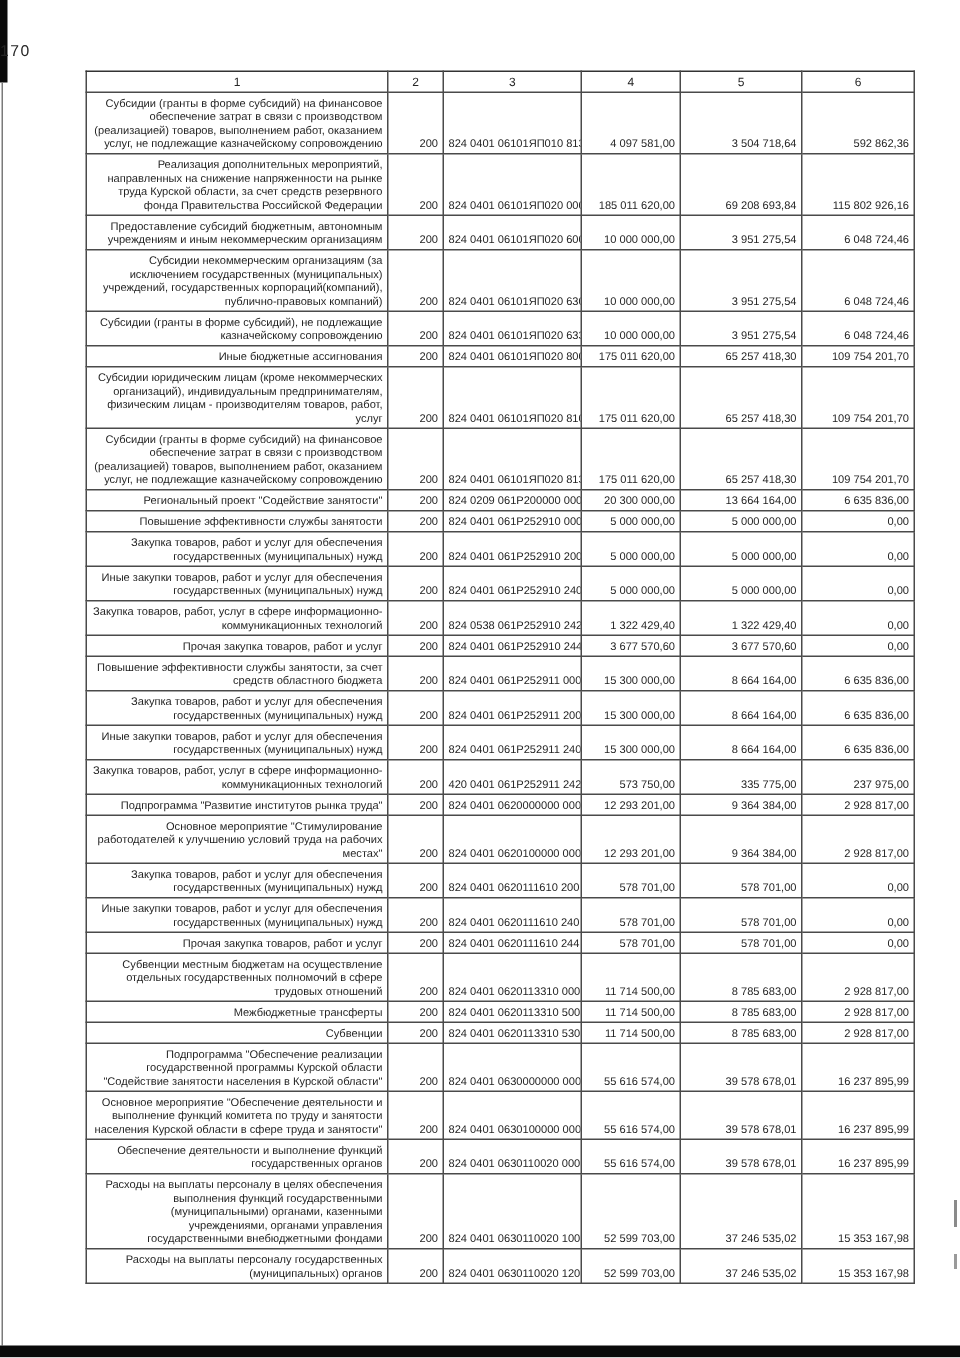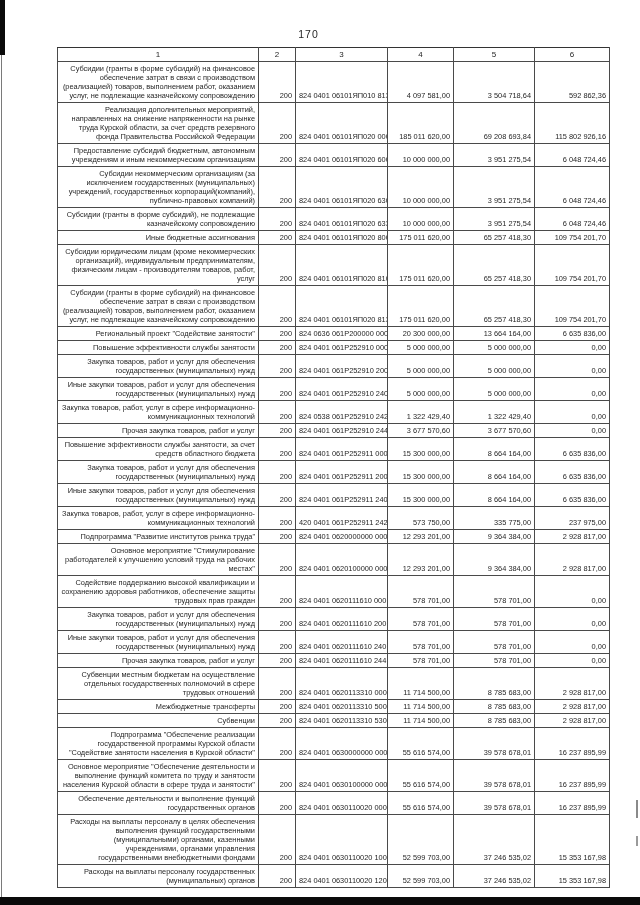--- a/index.html
+++ b/index.html
@@ -6,21 +6,21 @@
   .page{
     position:relative;width:640px;height:905px;background:#ffffff;
     overflow:hidden;font-family:"Liberation Sans", sans-serif;color:#1f1f1f;
   }
   .artifact-topleft{position:absolute;left:0;top:0;width:5px;height:55px;background:#0a0a0a;}
   .artifact-leftline{position:absolute;left:1px;top:55px;width:1px;height:842px;background:#7a7a7a;}
   .artifact-bottombar{position:absolute;left:0;top:897px;width:640px;height:8px;background:#0a0a0a;}
   .artifact-rightdash1{position:absolute;left:636px;top:800px;width:2px;height:18px;background:#8a8a8a;}
   .artifact-rightdash2{position:absolute;left:636px;top:836px;width:2px;height:10px;background:#9a9a9a;}
   .page-number{
-    position:absolute;top:28px;left:0;width:617px;text-align:center;
+    position:absolute;top:28px;left:0;width:617px;text-align:left;
     font-size:10.5px;letter-spacing:1px;color:#262626;
   }
   table.budget{
     position:absolute;left:57px;top:47px;width:552px;
     border-collapse:collapse;table-layout:fixed;
   }
   table.budget th, table.budget td{
     border:1px solid #4a4a4a;
     font-size:7.4px;line-height:9px;
     padding:2px 3px;
@@ -133,21 +133,21 @@
           <td class="cell-name">Субсидии (гранты в форме субсидий) на финансовое обеспечение затрат в связи с производством (реализацией) товаров, выполнением работ, оказанием услуг, не подлежащие казначейскому сопровождению</td>
           <td class="cell-kvr">200</td>
           <td class="cell-code">824 0401 06101ЯП020 813</td>
           <td class="cell-amt">175 011 620,00</td>
           <td class="cell-amt">65 257 418,30</td>
           <td class="cell-amt">109 754 201,70</td>
         </tr>
         <tr>
           <td class="cell-name">Региональный проект "Содействие занятости"</td>
           <td class="cell-kvr">200</td>
-          <td class="cell-code">824 0636 061P200000 000</td>
+          <td class="cell-code">824 0209 061P200000 000</td>
           <td class="cell-amt">20 300 000,00</td>
           <td class="cell-amt">13 664 164,00</td>
           <td class="cell-amt">6 635 836,00</td>
         </tr>
         <tr>
           <td class="cell-name">Повышение эффективности службы занятости</td>
           <td class="cell-kvr">200</td>
           <td class="cell-code">824 0401 061P252910 000</td>
           <td class="cell-amt">5 000 000,00</td>
           <td class="cell-amt">5 000 000,00</td>
@@ -225,28 +225,20 @@
           <td class="cell-amt">9 364 384,00</td>
           <td class="cell-amt">2 928 817,00</td>
         </tr>
         <tr>
           <td class="cell-name">Основное мероприятие "Стимулирование работодателей к улучшению условий труда на рабочих местах"</td>
           <td class="cell-kvr">200</td>
           <td class="cell-code">824 0401 0620100000 000</td>
           <td class="cell-amt">12 293 201,00</td>
           <td class="cell-amt">9 364 384,00</td>
           <td class="cell-amt">2 928 817,00</td>
-        </tr>
-        <tr>
-          <td class="cell-name">Содействие поддержанию высокой квалификации и сохранению здоровья работников, обеспечение защиты трудовых прав граждан</td>
-          <td class="cell-kvr">200</td>
-          <td class="cell-code">824 0401 0620111610 000</td>
-          <td class="cell-amt">578 701,00</td>
-          <td class="cell-amt">578 701,00</td>
-          <td class="cell-amt">0,00</td>
         </tr>
         <tr>
           <td class="cell-name">Закупка товаров, работ и услуг для обеспечения государственных (муниципальных) нужд</td>
           <td class="cell-kvr">200</td>
           <td class="cell-code">824 0401 0620111610 200</td>
           <td class="cell-amt">578 701,00</td>
           <td class="cell-amt">578 701,00</td>
           <td class="cell-amt">0,00</td>
         </tr>
         <tr>

